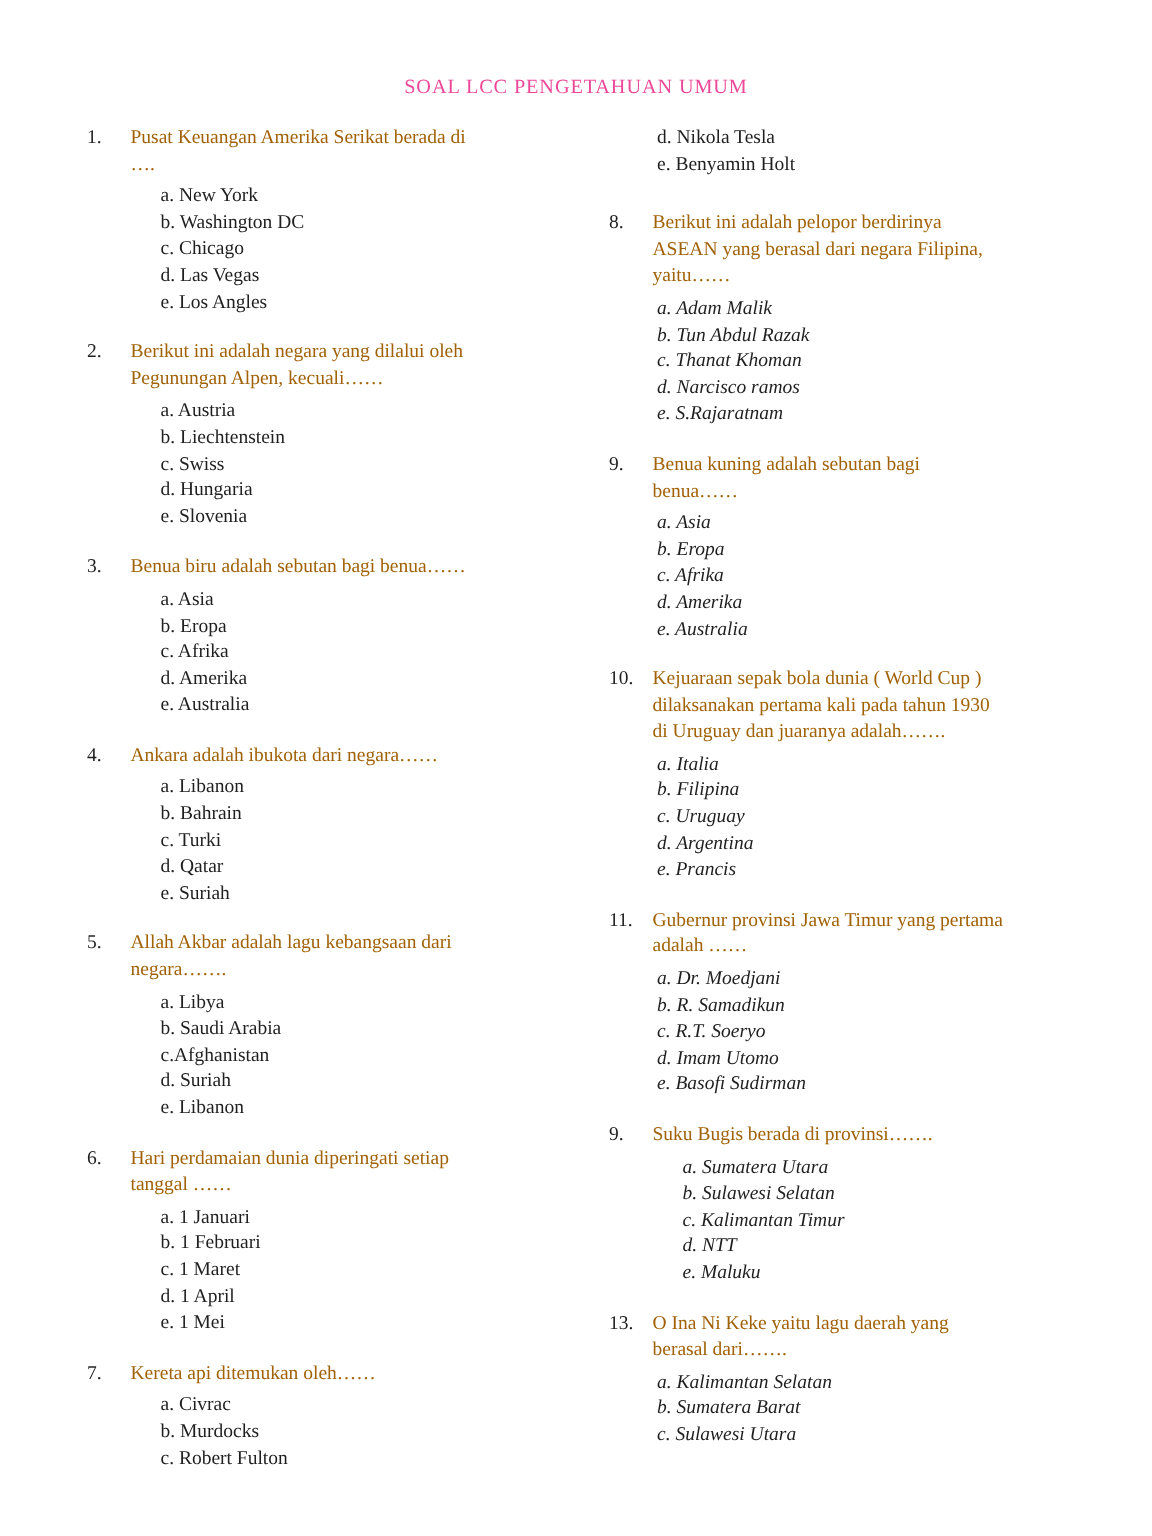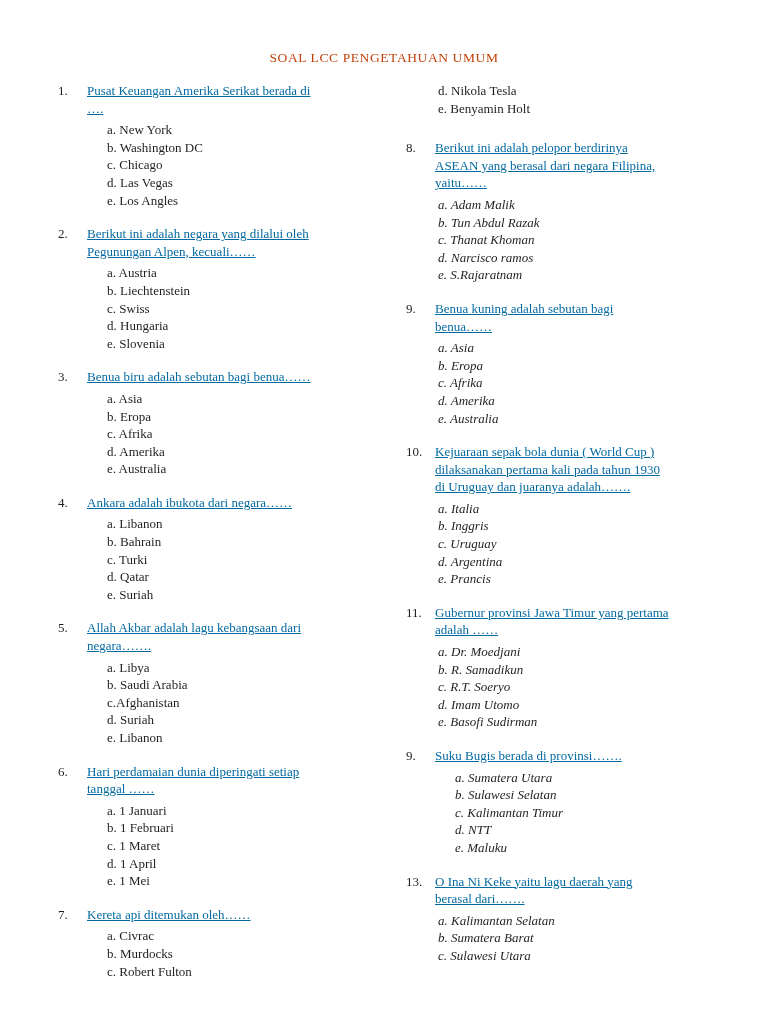--- a/index.html
+++ b/index.html
@@ -26,21 +26,21 @@
 
   
   .doc-title {
     position: absolute;
     top: 50px;
     left: 0;
     width: 768px;
     text-align: center;
     font-size: 13.5px;
     letter-spacing: 0.6px;
-    color: #c2410c;
+    color: #ec4899;
     white-space: nowrap;
   }
 
   
   .columns {
     position: absolute;
     top: 82px;
     left: 0;
     width: 768px;
     height: 940px;
@@ -69,22 +69,21 @@
     position: absolute;
     left: 0;
     top: 0;
     width: 26px;
     text-align: left;
     color: #1f1f1f;
   }
   .q-text {
     display: block;
     margin-left: 29px;
-    color: #0369a1;
-    text-decoration: underline;
+    color: #a16207;
   }
   .q-text .ln { display: block; }
 
   
   .opts {
     list-style: none;
     margin: 4px;
     padding: 0;
     margin-left: 49px;
   }
@@ -268,21 +267,21 @@
             <div class="q-head">
               <span class="q-num">10.</span>
               <span class="q-text">
                 <span class="ln">Kejuaraan sepak bola dunia ( World Cup )</span>
                 <span class="ln">dilaksanakan pertama kali pada tahun 1930</span>
                 <span class="ln">di Uruguay dan juaranya adalah…….</span>
               </span>
             </div>
             <ul class="opts">
               <li class="opt">a. Italia</li>
-              <li class="opt">b. Inggris</li>
+              <li class="opt">b. Filipina</li>
               <li class="opt">c. Uruguay</li>
               <li class="opt">d. Argentina</li>
               <li class="opt">e. Prancis</li>
             </ul>
           </div>
           <div class="q">
             <div class="q-head">
               <span class="q-num">11.</span>
               <span class="q-text">
                 <span class="ln">Gubernur provinsi Jawa Timur yang pertama</span>

